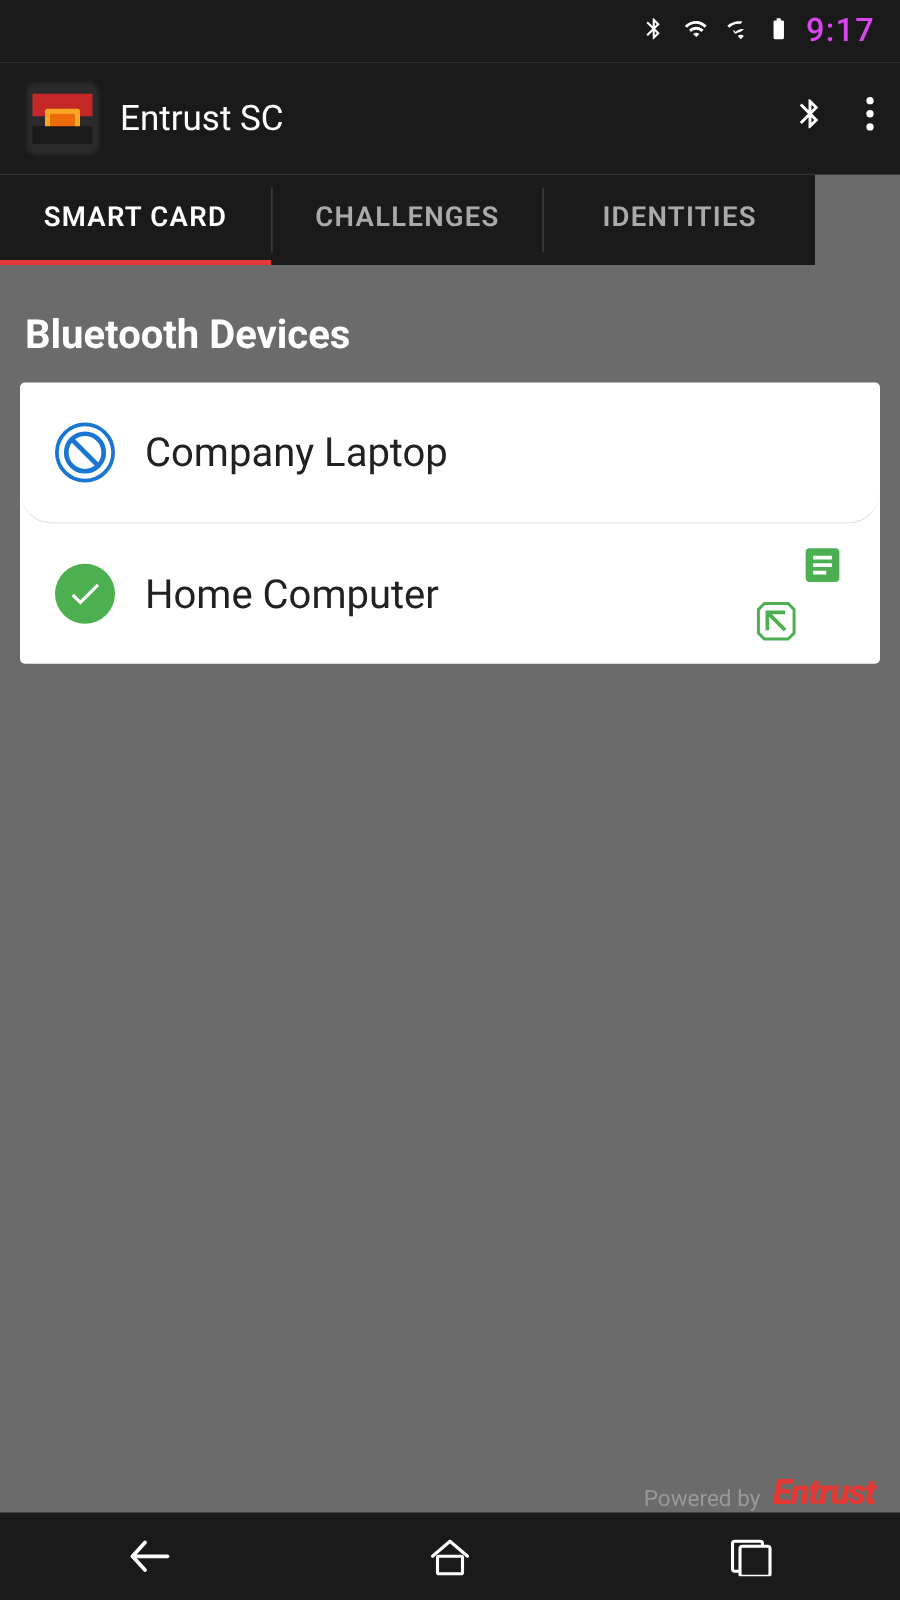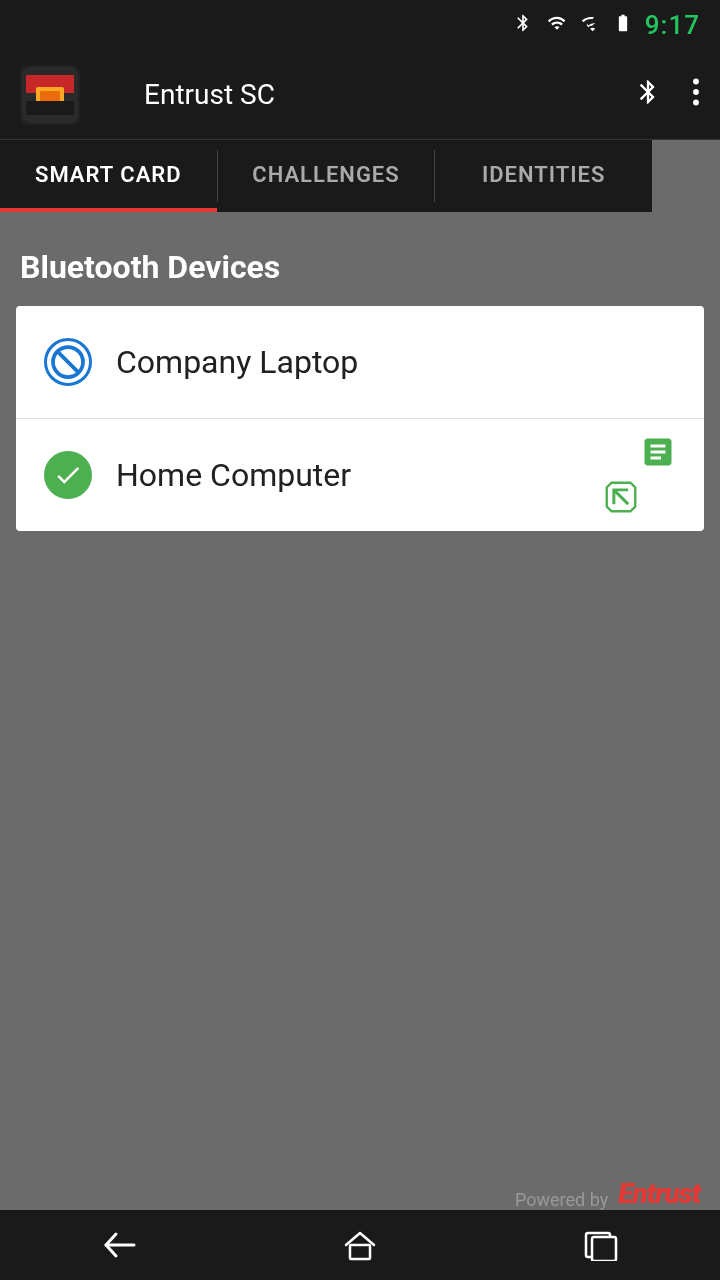--- a/index.html
+++ b/index.html
@@ -23,21 +23,21 @@
       justify-content: flex-end;
       padding: 0 20px;
       gap: 14px;
     }
     .status-icons {
       display: flex;
       align-items: center;
       gap: 12px;
     }
     .status-time {
-      color: #22c55e;
+      color: #d946ef;
       font-size: 26px;
       font-weight: 500;
       letter-spacing: 1px;
     }
     .status-icon {
       color: white;
       font-size: 20px;
     }
 
     
@@ -60,21 +60,20 @@
       align-items: center;
       justify-content: center;
       overflow: hidden;
       position: relative;
     }
     .app-title {
       color: white;
       font-size: 28px;
       font-weight: 400;
       flex: 1;
-      margin-left: 48px;
     }
     .toolbar-actions {
       display: flex;
       align-items: center;
       gap: 30px;
     }
     .toolbar-btn {
       color: white;
       font-size: 26px;
       cursor: pointer;
@@ -127,20 +126,21 @@
     .device-card {
       background: white;
       border-radius: 4px;
       overflow: hidden;
     }
     .device-item {
       display: flex;
       align-items: center;
       padding: 32px 28px;
       position: relative;
+      border-radius: 26px;
     }
     .device-item:not(:last-child) {
       border-bottom: 1px solid #e0e0e0;
     }
     .device-status-icon {
       width: 48px;
       height: 48px;
       border-radius: 50%;
       display: flex;
       align-items: center;

